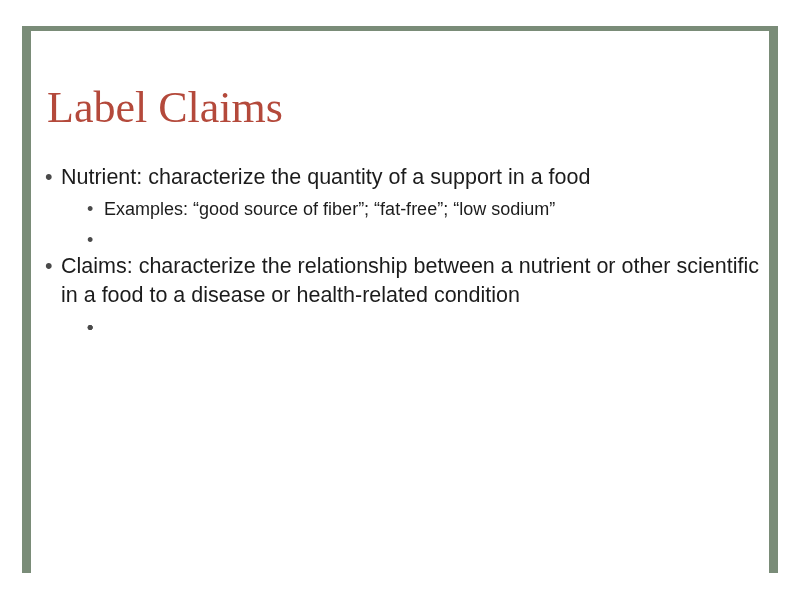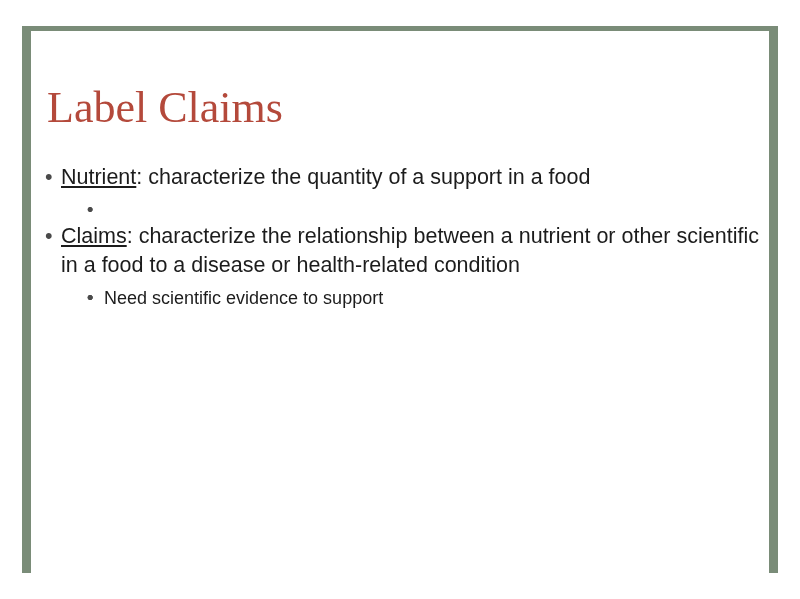--- a/index.html
+++ b/index.html
@@ -155,21 +155,20 @@
     left: 0;
     top: 0;
     font-size: 18px;
     line-height: 25px;
     color: #4a4a4a;
   }
   .gap {
     height: 24px;
   }
   .u {
-    text-decoration: underline;
   }
 </style>
 </head>
 <body>
 
 <div class="slide">
 
   <div class="frame-top"></div>
   <div class="frame-bottom"></div>
   <div class="frame-left"></div>
@@ -186,20 +185,21 @@
 
     <div class="body-area">
       <ul class="lvl1">
 
         <li class="l1">
           <span class="bullet">•</span>
           <span class="u">Nutrient</span><span>:  characterize the quantity of a support in a food</span>
           <ul class="lvl2">
             <li class="l2">
               <span class="bullet">•</span>
+              <span>Examples:  “good source of fiber”; “fat-free”; “low sodium”</span>
             </li>
             <li class="l2">
               <span class="bullet">•</span>
             </li>
           </ul>
         </li>
 
         <div class="gap"></div>
 
         <li class="l1">
@@ -207,21 +207,20 @@
           <span class="u">Claims</span><span>:  characterize the relationship between a nutrient or other scientific in a food to a disease or health-related condition</span>
           <ul class="lvl2">
             <li class="l2">
               <span class="bullet">•</span>
             </li>
             <li class="l2">
               <span class="bullet">•</span>
             </li>
             <li class="l2">
               <span class="bullet">•</span>
-              <span>Need scientific evidence to support</span>
             </li>
           </ul>
         </li>
 
       </ul>
     </div>
 
   </div>
 </div>
 

